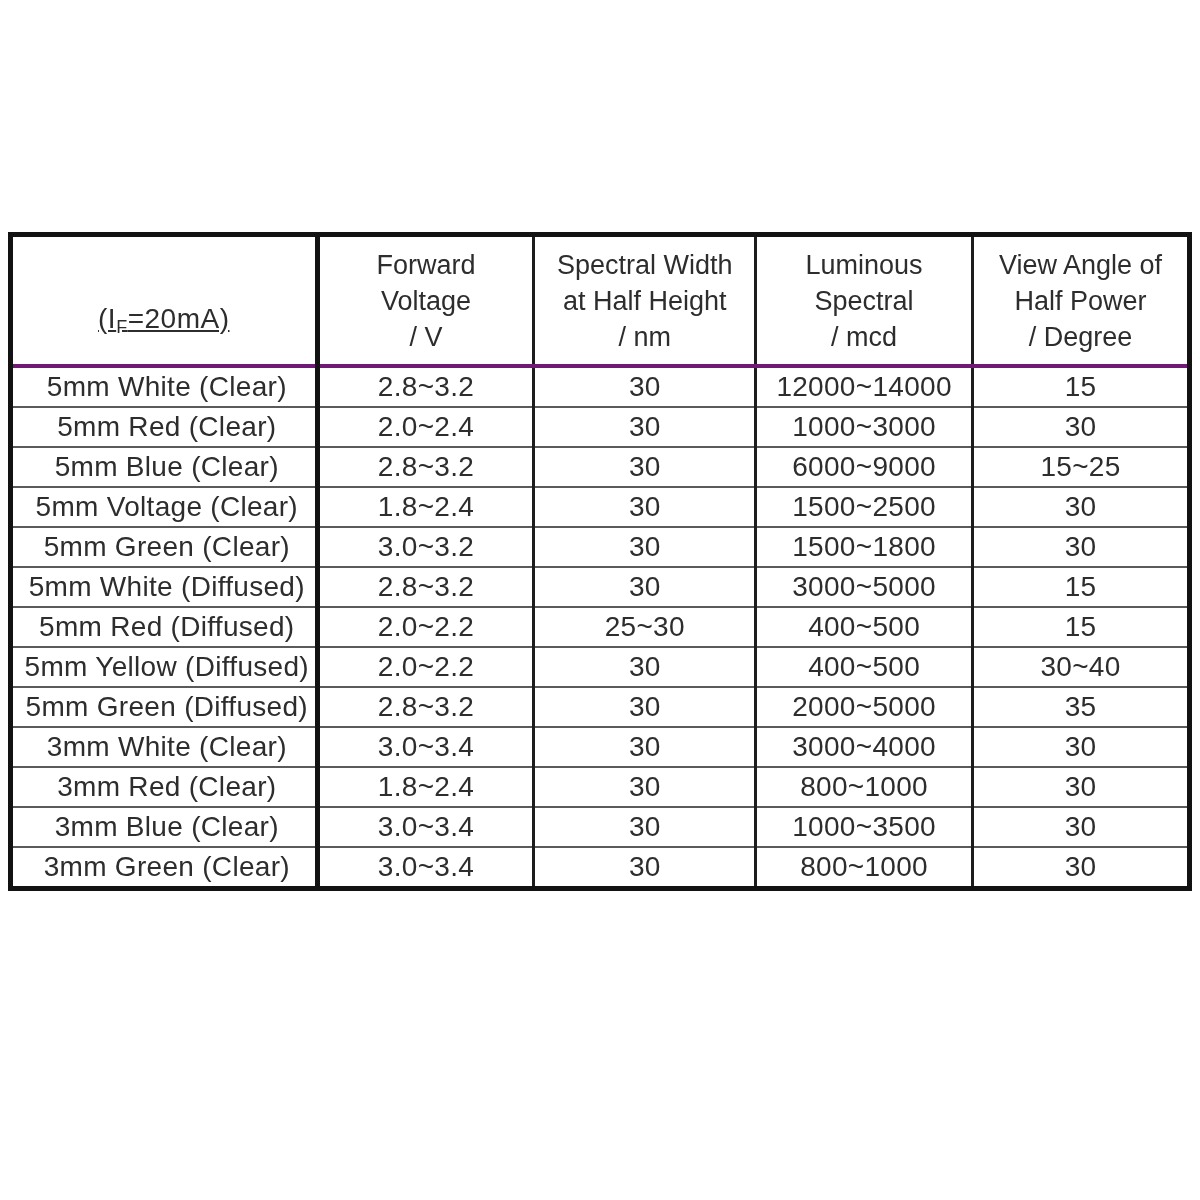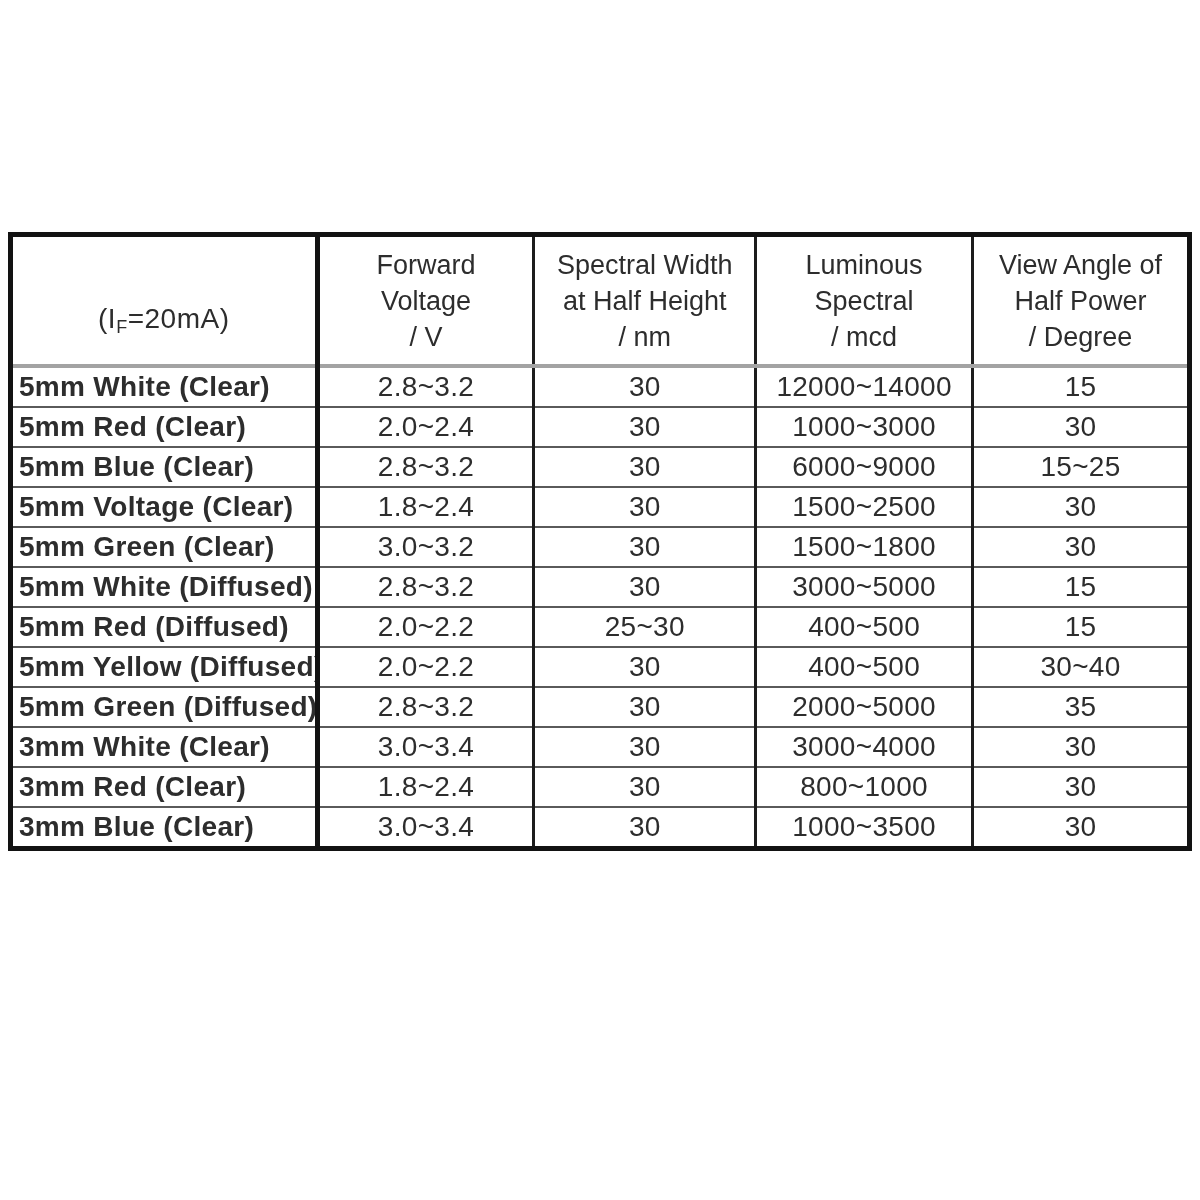--- a/index.html
+++ b/index.html
@@ -40,45 +40,44 @@
   
   th + th, td + td { border-left: 3px solid #1c1c1c; }
   th:nth-child(2), td:nth-child(2) { border-left: 5px solid #121212; }
 
   
   thead th {
     height: 127px;
     font-size: 27px;
     line-height: 36px;
     white-space: pre-line;
-    border-bottom: 4px solid #a3a3a3;
-  }
-  .corner-label { font-size: 28px; letter-spacing: 0.5px; }
+    border-bottom: 4px solid #701a75;
+  }
+  .corner-label { font-size: 28px; letter-spacing: 0.5px; text-decoration: underline; }
   .corner-label sub {
     font-size: 18px;
     vertical-align: -5px;
     line-height: 0;
   }
 
   
   tbody td {
     height: 38px;
     font-size: 28px;
     line-height: 38px;
     border-top: 2px solid #5a5a5a;
     text-align: center;
     letter-spacing: 0.3px;
     white-space: nowrap;
     overflow: hidden;
   }
   tbody tr:first-child td { border-top: none; }
   tbody td.cell-type {
-    text-align: left;
+    text-align: center;
     padding-left: 6px;
-    font-weight: bold;
   }
 </style>
 </head>
 <body>
 
 <div class="page">
   <table class="spec-table">
     <colgroup>
       <col class="c-type">
         <col class="c-fv">
@@ -183,15 +182,22 @@
     <td>800~1000</td>
     <td>30</td>
   </tr>
         <tr>
     <td class="cell-type">3mm Blue (Clear)</td>
     <td>3.0~3.4</td>
     <td>30</td>
     <td>1000~3500</td>
     <td>30</td>
   </tr>
+        <tr>
+    <td class="cell-type">3mm Green (Clear)</td>
+    <td>3.0~3.4</td>
+    <td>30</td>
+    <td>800~1000</td>
+    <td>30</td>
+  </tr>
       </tbody>
   </table>
 </div>
 
 </body></html>

